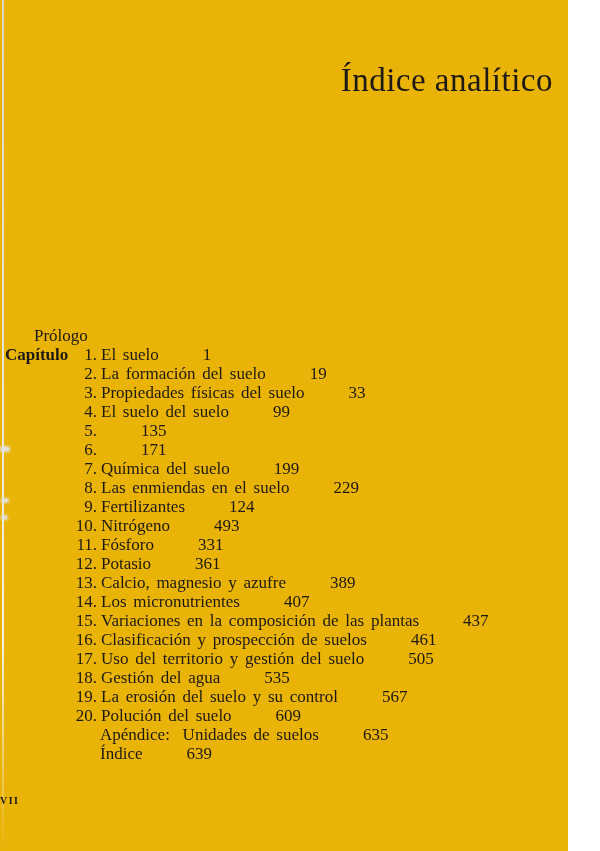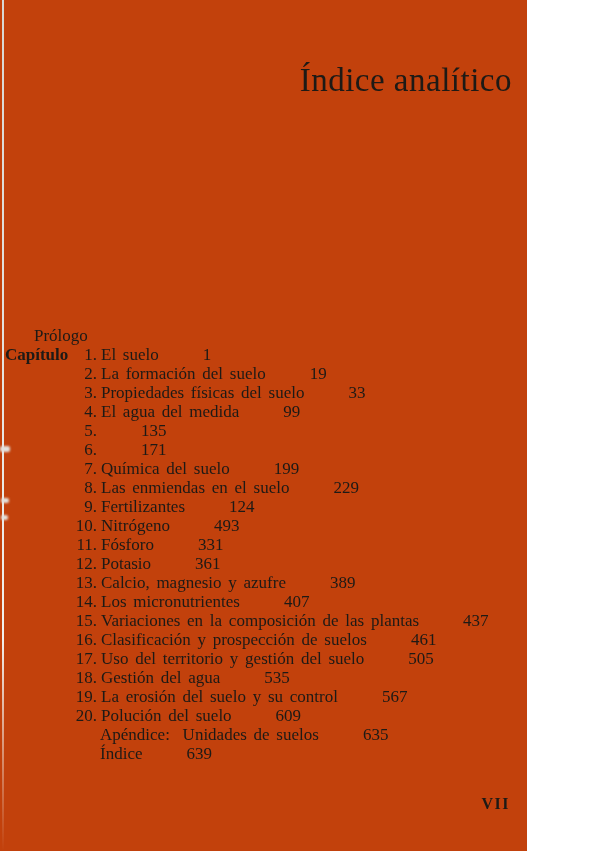--- a/index.html
+++ b/index.html
@@ -1,20 +1,20 @@
 <!DOCTYPE html>
 <html><head>
 <meta charset="utf-8">
 <style>
   html, body { margin: 0; padding: 0; background: #ffffff; }
   .page {
     position: relative;
-    width: 527px;
+    width: 568px;
     height: 851px;
-    background: #c2410c;
+    background: #eab308;
     font-family: "Liberation Serif", serif;
     color: #1d1a16;
     overflow: hidden;
   }
   .edge-line {
     position: absolute;
     left: 2px; top: 0;
     width: 2px; height: 100%;
     background: linear-gradient(to bottom, #d9d7d2 0%, #e6e4df 45%, #f2f1ed 75%, rgba(242,241,237,0) 100%);
   }
@@ -54,22 +54,22 @@
   .num-col   { flex: none; width: 34px; text-align: right; }
   .entry-title { margin-left: 4px; }
   .page-num  { margin-left: 44px; }
   .tail-row  { padding-left: 100px; }
   .folio {
     position: absolute;
     top: 795px; left: 0;
     width: 100%;
     padding-right: 17px;
     box-sizing: border-box;
-    text-align: right;
-    font-size: 16px;
+    text-align: left;
+    font-size: 10px;
     font-weight: bold;
     letter-spacing: 1.5px;
   }
 </style>
 </head>
 <body>
 
 <div class="page">
 
   <div class="edge-line"></div>
@@ -103,21 +103,21 @@
   <div class="row">
     <span class="chap-col"></span>
     <span class="num-col">3.</span>
     <span class="entry-title">Propiedades físicas del suelo</span>
     <span class="page-num">33</span>
   </div>
 
   <div class="row">
     <span class="chap-col"></span>
     <span class="num-col">4.</span>
-    <span class="entry-title">El agua del medida</span>
+    <span class="entry-title">El suelo del suelo</span>
     <span class="page-num">99</span>
   </div>
 
   <div class="row">
     <span class="chap-col"></span>
     <span class="num-col">5.</span>
     <span class="page-num">135</span>
   </div>
 
   <div class="row">

